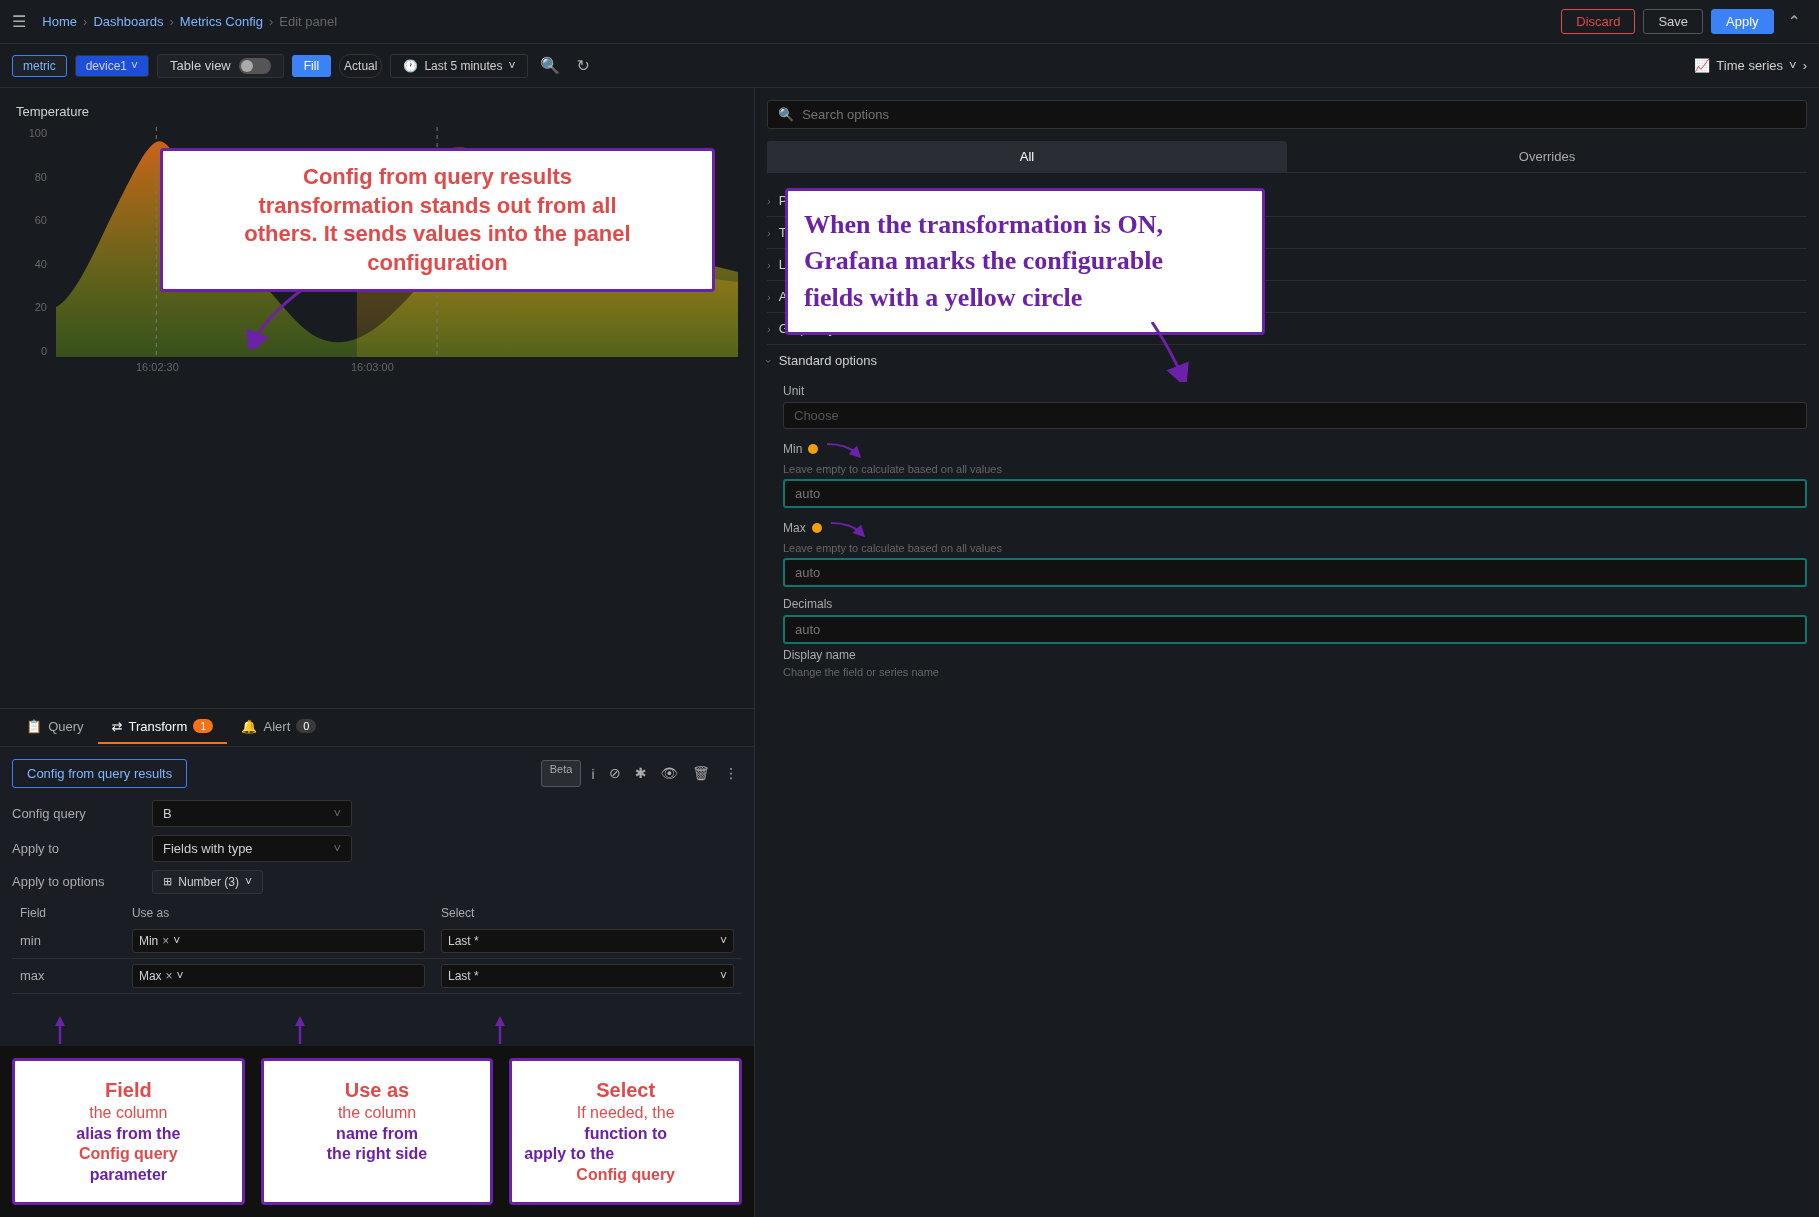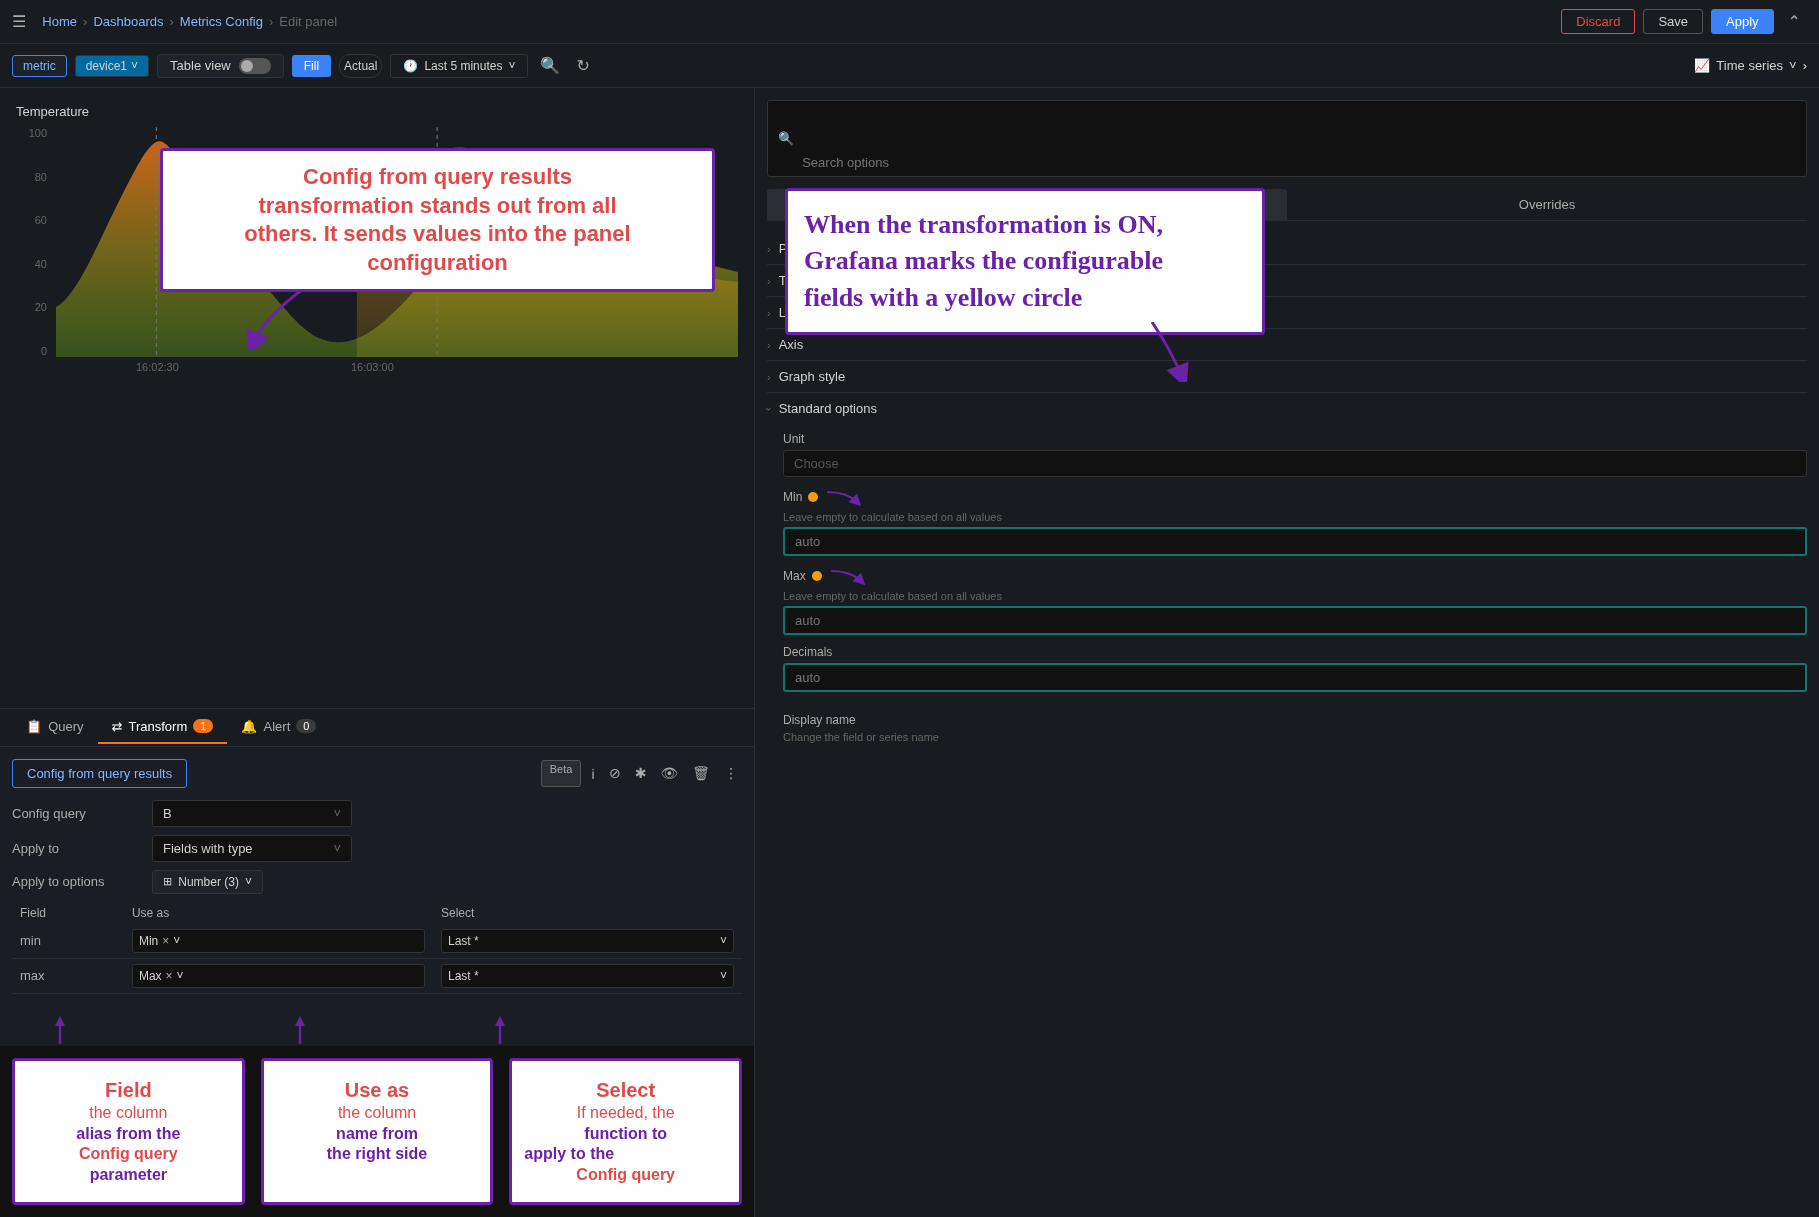--- a/index.html
+++ b/index.html
@@ -13,21 +13,21 @@
     .breadcrumb span { color: #666; }
     .topbar-actions { margin-left: auto; display: flex; align-items: center; gap: 8px; }
     .btn-discard { background: transparent; border: 1px solid #e04a4a; color: #e04a4a; padding: 4px 14px; border-radius: 3px; cursor: pointer; font-size: 13px; }
     .btn-save { background: transparent; border: 1px solid #555; color: #d0d0d0; padding: 4px 14px; border-radius: 3px; cursor: pointer; font-size: 13px; }
     .btn-apply { background: #3b82f6; border: 1px solid #3b82f6; color: #fff; padding: 4px 14px; border-radius: 3px; cursor: pointer; font-size: 13px; }
     .btn-collapse { background: transparent; border: none; color: #aaa; cursor: pointer; font-size: 16px; padding: 0 6px; }
 
     
     .toolbar { display: flex; align-items: center; background: #181b1f; border-bottom: 1px solid #2a2d33; height: 44px; padding: 0 12px; gap: 8px; }
     .tag-metric { background: #1e2229; border: 1px solid #3b82f6; color: #7eb6ff; padding: 3px 10px; border-radius: 3px; font-size: 12px; }
-    .device-select { background: #0369a1; border: 1px solid #333; color: #d0d0d0; padding: 3px 10px; border-radius: 3px; font-size: 12px; display: flex; align-items: flex-end; gap: 4px; cursor: pointer; }
+    .device-select { background: #1d4ed8; border: 1px solid #333; color: #d0d0d0; padding: 3px 10px; border-radius: 3px; font-size: 12px; display: flex; align-items: flex-end; gap: 4px; cursor: pointer; }
     .table-toggle { display: flex; align-items: center; gap: 8px; background: #1e2229; border: 1px solid #333; padding: 3px 12px; border-radius: 3px; }
     .toggle-switch { width: 32px; height: 16px; background: #555; border-radius: 8px; position: relative; cursor: pointer; }
     .toggle-knob { width: 12px; height: 12px; background: #aaa; border-radius: 50%; position: absolute; top: 2px; left: 2px; }
     .fill-btn { background: #3b82f6; color: #fff; border: none; padding: 4px 12px; border-radius: 3px; cursor: pointer; font-size: 12px; }
     .actual-btn { background: transparent; color: #d0d0d0; border: 1px solid #333; padding: 4px 4px; border-radius: 11px; cursor: pointer; font-size: 12px; }
     .time-btn { display: flex; align-items: center; gap: 6px; background: transparent; border: 1px solid #333; color: #d0d0d0; padding: 4px 12px; border-radius: 3px; cursor: pointer; font-size: 12px; }
     .icon-btn { background: transparent; border: none; color: #aaa; cursor: pointer; font-size: 16px; padding: 4px; }
     .toolbar-right { margin-left: auto; display: flex; align-items: center; gap: 8px; }
     .panel-type { display: flex; align-items: center; gap: 6px; color: #d0d0d0; font-size: 13px; }
     .panel-type-name { color: #d0d0d0; }
@@ -75,21 +75,21 @@
     .field-table th { text-align: left; color: #aaa; font-size: 12px; font-weight: normal; padding: 4px 8px; }
     .field-table td { padding: 5px 8px; border-bottom: 1px solid #2a2d33; }
     .field-name { color: #aaa; font-size: 13px; }
     .use-as-select { background: #111; border: 1px solid #333; color: #d0d0d0; padding: 4px 6px; border-radius: 3px; font-size: 12px; display: flex; align-items: center; gap: 4px; min-width: 100px; }
     .select-select { background: #111; border: 1px solid #333; color: #d0d0d0; padding: 4px 6px; border-radius: 3px; font-size: 12px; min-width: 100px; display: flex; align-items: center; gap: 4px; }
     .x-btn { background: transparent; border: none; color: #aaa; cursor: pointer; font-size: 12px; }
 
     
     .options-panel { flex: 1; background: #181b1f; overflow-y: auto; padding: 12px; }
     .search-box { display: flex; align-items: center; background: #111; border: 1px solid #333; border-radius: 3px; padding: 6px 10px; margin-bottom: 12px; gap: 8px; }
-    .search-box input { background: transparent; border: none; color: #d0d0d0; font-size: 13px; outline: none; flex: 1; margin-top: 48px; }
+    .search-box input { background: transparent; border: none; color: #d0d0d0; font-size: 13px; outline: none; flex: 1; }
     .options-tabs { display: flex; border-bottom: 1px solid #2a2d33; margin-bottom: 12px; }
     .options-tab { flex: 1; text-align: center; padding: 8px; cursor: pointer; font-size: 13px; color: #aaa; }
     .options-tab.active { background: #2a2d33; color: #fff; border-radius: 3px 3px 0 0; }
     .section-item { display: flex; align-items: center; padding: 8px 0; border-bottom: 1px solid #2a2d33; cursor: pointer; }
     .section-chevron { color: #666; margin-right: 8px; font-size: 11px; }
     .section-name { color: #d0d0d0; font-size: 13px; }
     .subsection { padding: 8px 0; }
     .field-label { color: #aaa; font-size: 12px; margin-bottom: 4px; }
     .field-input { background: #111; border: 2px solid #0f766e; color: #d0d0d0; padding: 5px 10px; border-radius: 3px; font-size: 13px; width: 100%; outline: none; }
     .field-hint { color: #666; font-size: 11px; margin-top: 2px; }
@@ -452,21 +452,21 @@
               <marker id="arrowMax" markerWidth="6" markerHeight="6" refX="3" refY="3" orient="auto">
                 <path d="M 0 0 L 6 3 L 0 6 Z" fill="#6b21a8"></path>
               </marker>
             </defs>
           </svg>
         </div>
         <div class="field-hint">Leave empty to calculate based on all values</div>
         <input class="field-input" style="margin-top: 4px;" placeholder="auto">
       </div>
 
-      <div style="margin-bottom:21px;">
+      <div style="margin-bottom:4px;">
         <div class="field-label">Decimals</div>
         <input class="field-input" placeholder="auto" style="">
       </div>
 
       <div style="margin-bottom:10px;">
         <div class="field-label">Display name</div>
         <div class="field-hint">Change the field or series name</div>
       </div>
     </div>
   </div>

